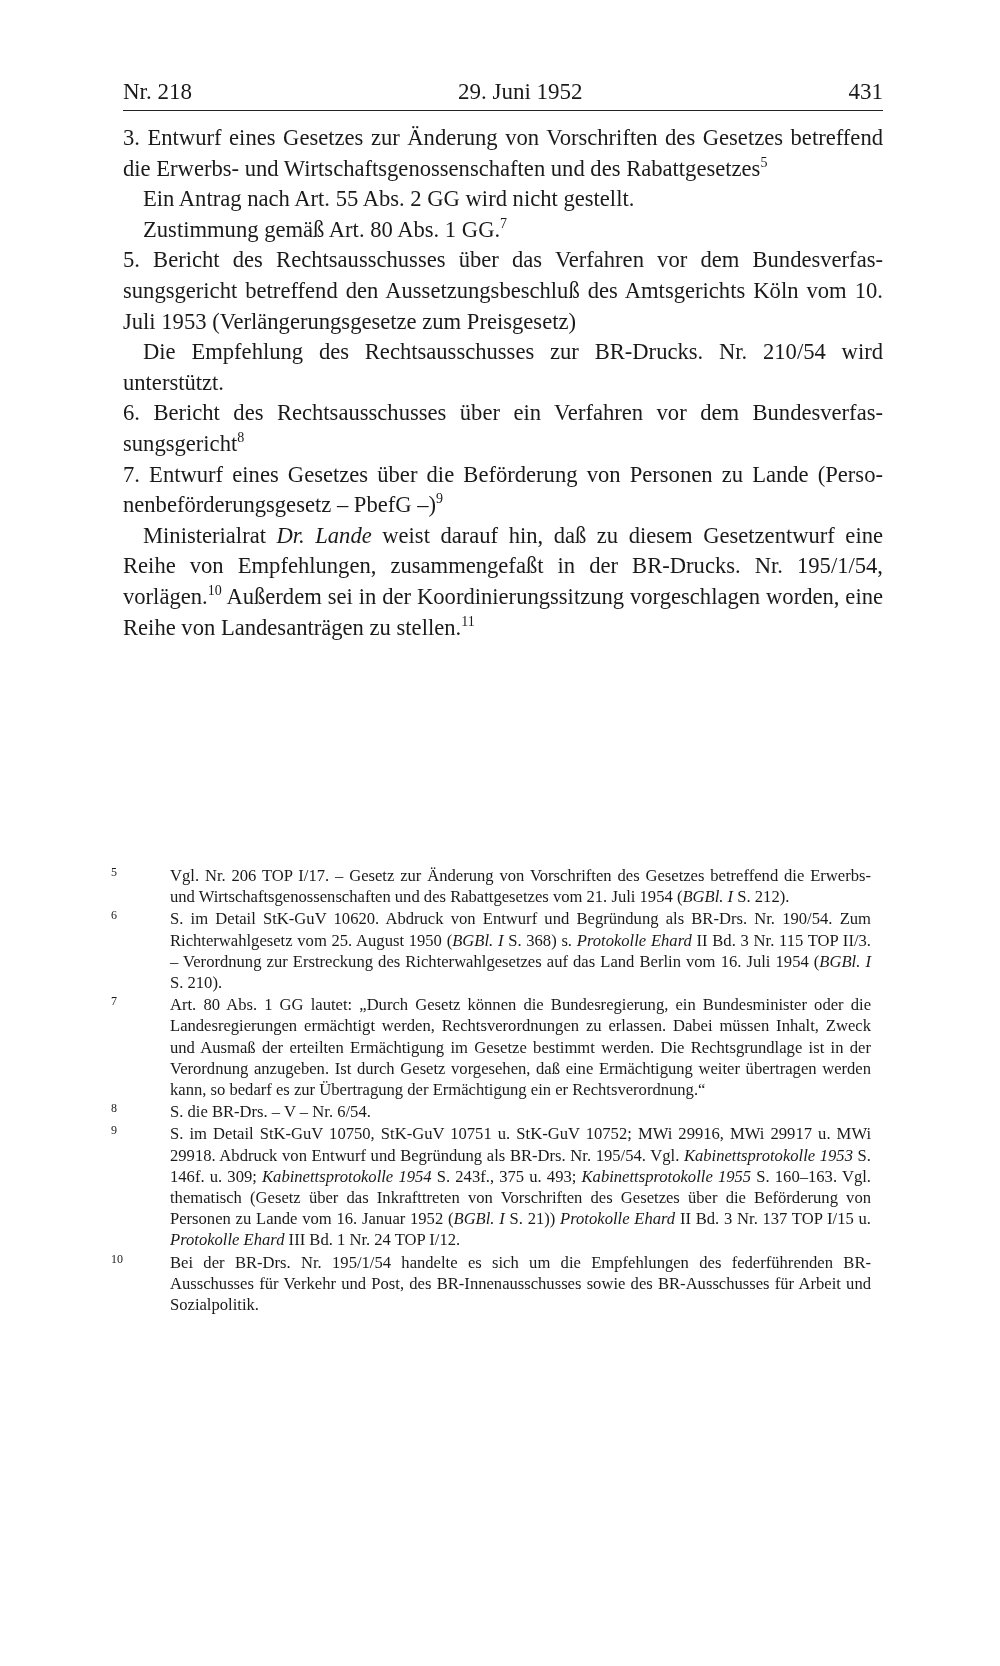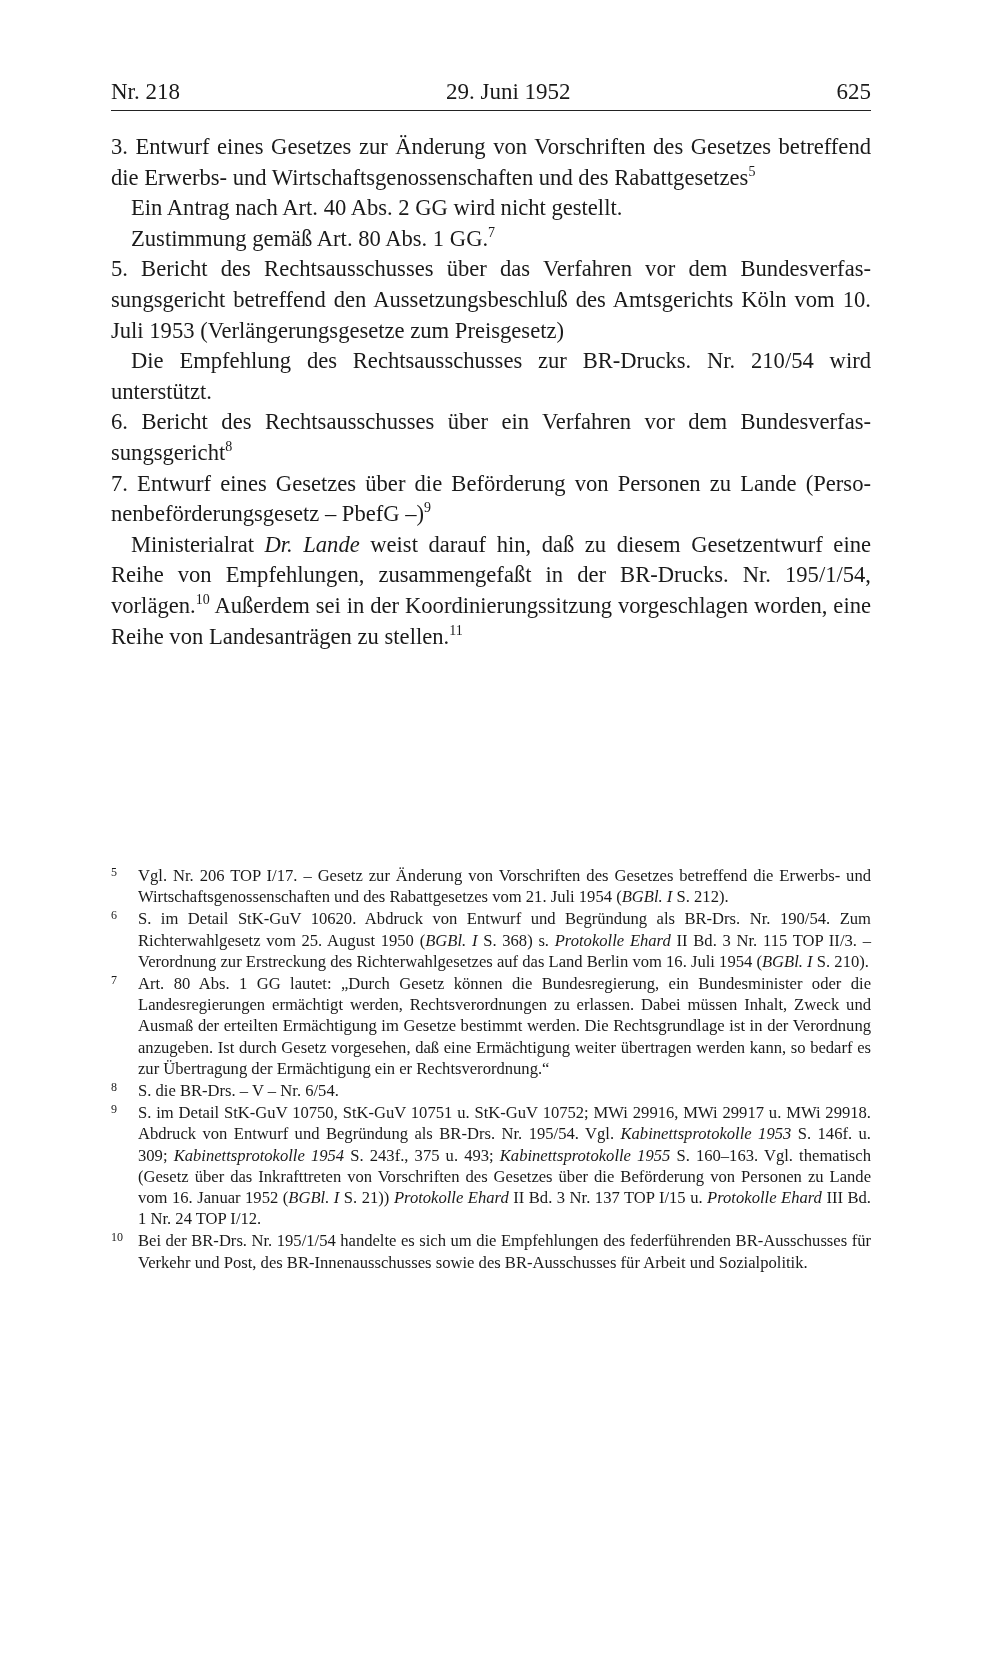--- a/index.html
+++ b/index.html
@@ -1,61 +1,61 @@
 <!DOCTYPE html>
 <html><head>
   <meta charset="utf-8">
   <style>
     html, body { margin: 0; padding: 0; background: #ffffff; }
     body { width: 1000px; height: 1666px; position: relative; overflow: hidden; }
     .page {
-      position: absolute; left: 111px; top: 78px; width: 760px;
+      position: absolute; left: 123px; top: 78px; width: 760px;
       font-family: "Liberation Serif", "DejaVu Serif", serif;
       color: #1a1a1a;
     }
     .running-head {
       display: flex; justify-content: space-between; align-items: baseline;
       font-size: 23px; line-height: 28px; padding-bottom: 4px;
       border-bottom: 1px solid #222;
     }
     .running-head span { display: block; }
     .body-text {
-      margin-top: 21px;
+      margin-top: 12px;
       font-size: 22.6px; line-height: 30.6px;
       text-align: justify;
       hyphens: manual;
     }
     .body-text p { margin: 0; }
     .body-text p.indent { text-indent: 20px; }
     sup { font-size: 0.62em; line-height: 0; vertical-align: 0.65em; }
     .footnotes {
       position: absolute; left: 111px; top: 865px; width: 760px;
       font-family: "Liberation Serif", "DejaVu Serif", serif;
       color: #1a1a1a; font-size: 16.6px; line-height: 21.2px;
     }
     .fn { position: relative; padding-left: 27px; text-align: justify; margin: 0 0 1px 0; }
     .fn-num {
       position: absolute; left: 0; top: -3px; font-size: 12px; line-height: 21px;
       width: 18px; text-align: left;
     }
-    .fn-text { display: block; }
+    .fn-text { display: block; margin-left: 32px; }
     i { font-style: italic; }
   </style>
 </head>
 <body>
 
 <div class="page">
   <div class="running-head">
     <span>Nr. 218</span>
     <span>29. Juni 1952</span>
-    <span>625</span>
+    <span>431</span>
   </div>
   <div class="body-text" id="body-text">
       <p class="item"><span>3. Entwurf eines Gesetzes zur Änderung von Vorschriften des Gesetzes betref­fend die Erwerbs- und Wirtschaftsgenossenschaften und des Rabattgesetzes</span><sup>5</sup></p>
-      <p class="indent"><span>Ein Antrag nach Art. 40 Abs. 2 GG wird nicht gestellt.</span></p>
+      <p class="indent"><span>Ein Antrag nach Art. 55 Abs. 2 GG wird nicht gestellt.</span></p>
       <p class="indent"><span>Zustimmung gemäß Art. 80 Abs. 1 GG.</span><sup>7</sup></p>
       <p class="item"><span>5. Bericht des Rechtsausschusses über das Verfahren vor dem Bundesverfas­sungsgericht betreffend den Aussetzungsbeschluß des Amtsgerichts Köln vom 10. Juli 1953 (Verlängerungsgesetze zum Preisgesetz)</span></p>
       <p class="indent"><span>Die Empfehlung des Rechtsausschusses zur BR-Drucks. Nr. 210/54 wird unterstützt.</span></p>
       <p class="item"><span>6. Bericht des Rechtsausschusses über ein Verfahren vor dem Bundesverfas­sungsgericht</span><sup>8</sup></p>
       <p class="item"><span>7. Entwurf eines Gesetzes über die Beförderung von Personen zu Lande (Perso­nenbeförderungsgesetz – PbefG –)</span><sup>9</sup></p>
       <p class="indent"><span>Ministerialrat </span><i>Dr. Lande</i><span> weist darauf hin, daß zu diesem Gesetzentwurf eine Reihe von Empfehlungen, zusammengefaßt in der BR-Drucks. Nr. 195/1/54, vorlägen.</span><sup>10</sup><span> Außerdem sei in der Koordinierungssitzung vorgeschlagen worden, eine Reihe von Landesanträgen zu stellen.</span><sup>11</sup></p>
     </div>
 </div>
 
 <div class="footnotes" id="footnotes">

